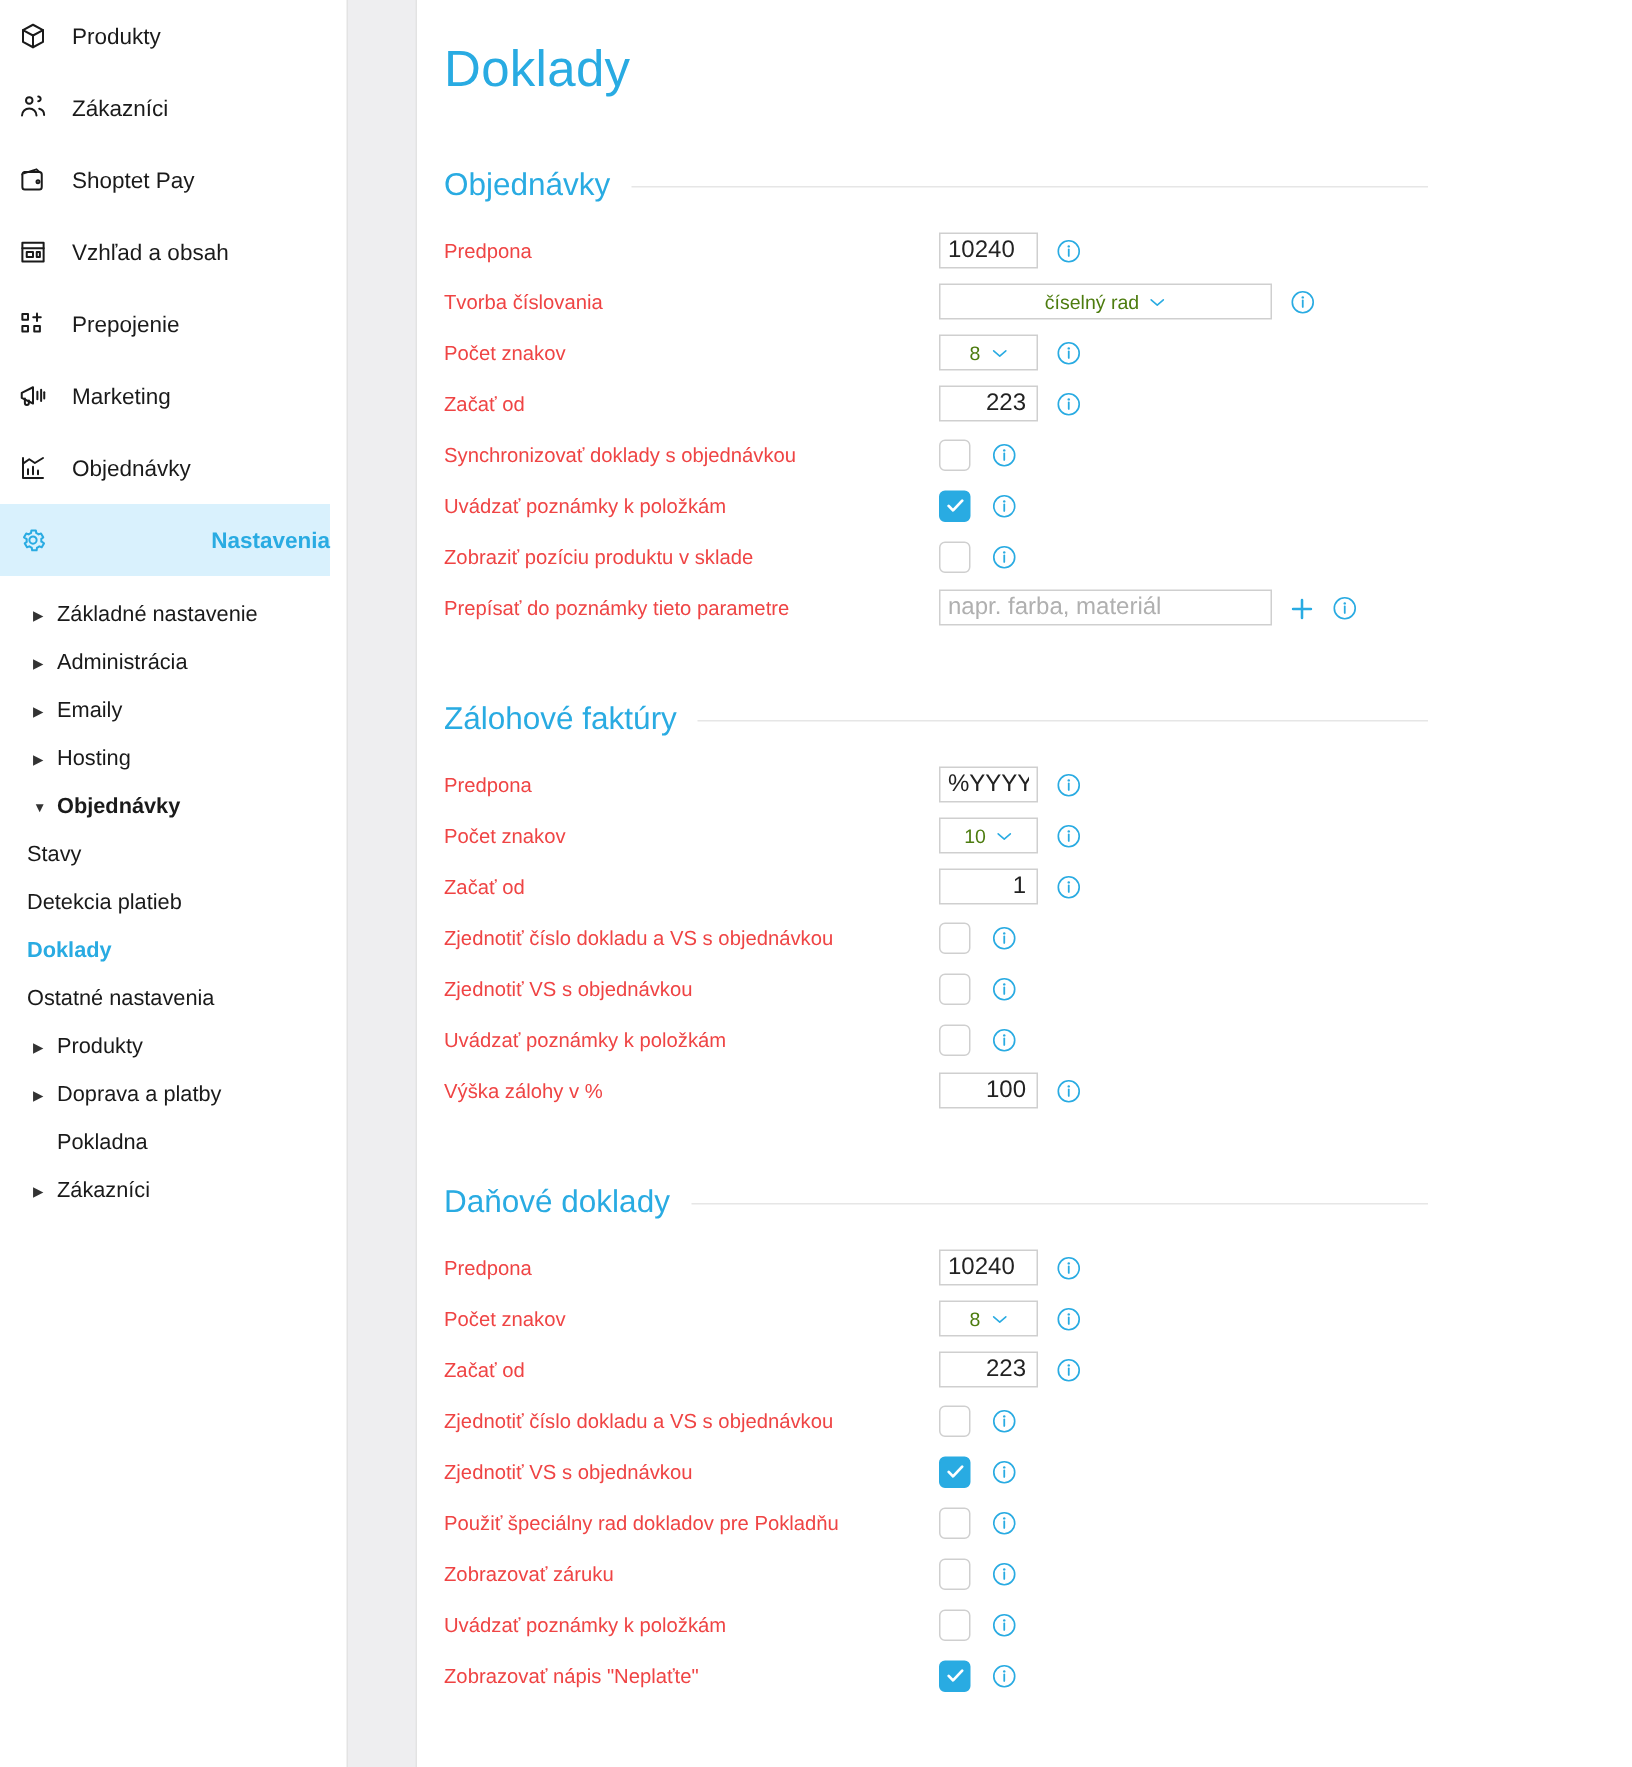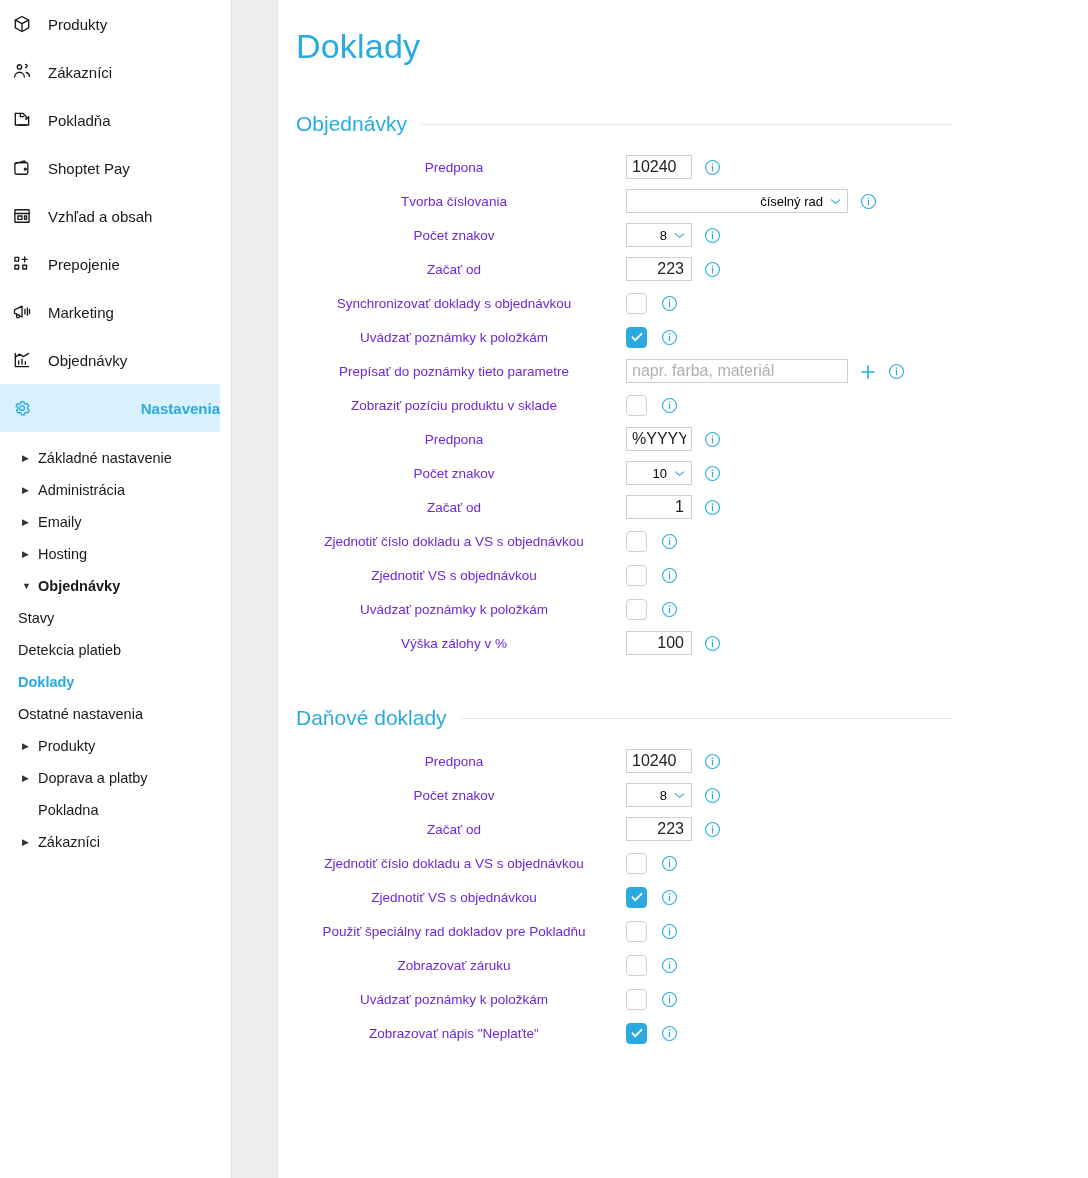--- a/index.html
+++ b/index.html
@@ -110,23 +110,23 @@
     margin-right: -18px;
   }
 
   .row {
     display: flex;
     align-items: center;
     height: 34px;
   }
   .row .lbl {
     width: 330px; min-width: 330px;
-    text-align: center;
+    text-align: left;
     font-size: 13.5px;
-    color: #6d28d9;
+    color: #ef4444;
     padding-right: 14px;
     white-space: nowrap;
   }
   .ctrl { display: flex; align-items: center; }
 
   input.txt {
     height: 24px;
     border: 1px solid #cfcfcf;
     background: #fff;
     font-size: 16px;
@@ -139,23 +139,23 @@
   input.txt.w66 { width: 66px; }
   input.txt.num { text-align: right; padding-right: 7px; }
   input.txt.wide { width: 222px; }
   input.txt::placeholder { color: #b0b0b0; }
 
   .sel {
     height: 24px;
     border: 1px solid #cfcfcf;
     background: #fff;
     font-size: 13px;
-    color: #000000;
+    color: #4d7c0f;
     display: flex; align-items: center;
-    justify-content: flex-end;
+    justify-content: center;
     padding: 0 5px 0 6px;
     cursor: pointer;
     user-select: none;
   }
   .sel.w66 { width: 66px; }
   .sel.w222 { width: 222px; }
   .sel .chev { margin-left: 6px; display: flex; align-items: center; }
 
   .cbox {
     width: 21px; height: 21px;
@@ -203,31 +203,20 @@
         <div class="nav-item">
           <span class="ico">
             <svg viewBox="0 0 24 24" width="20" height="20" fill="none" stroke="currentColor" stroke-width="1.6" stroke-linecap="round" stroke-linejoin="round">
               <path d="M9 8.5a2.6 2.6 0 1 0 0-5.2 2.6 2.6 0 0 0 0 5.2z"></path>
               <path d="M3.2 18c0-3.2 2.6-5.7 5.8-5.7s5.8 2.5 5.8 5.7"></path>
               <path d="M16.2 6.6a1.9 1.9 0 1 0 0-3.8"></path>
               <path d="M17 12.6c2.3.5 3.9 2.5 3.9 4.9"></path>
             </svg>
           </span>
           <span>Zákazníci</span>
-        </div>
-        <div class="nav-item">
-          <span class="ico">
-            <svg viewBox="0 0 24 24" width="20" height="20" fill="none" stroke="currentColor" stroke-width="1.6" stroke-linecap="round" stroke-linejoin="round">
-              <path d="M4 4h9l4 4v3"></path>
-              <path d="M4 4v14h13"></path>
-              <path d="M17 11l3-3v10H8"></path>
-              <path d="M10 4v4h4"></path>
-            </svg>
-          </span>
-          <span>Pokladňa</span>
         </div>
         <div class="nav-item">
           <span class="ico">
             <svg viewBox="0 0 24 24" width="20" height="20" fill="none" stroke="currentColor" stroke-width="1.6" stroke-linecap="round" stroke-linejoin="round">
               <path d="M3.5 7.5c0-1.1.9-2 2-2H17l-2.2-2-9.6 3"></path>
               <path d="M3.5 7.5v10a2 2 0 0 0 2 2H17a2 2 0 0 0 2-2v-10a2 2 0 0 0-2-2H5.5"></path>
               <path d="M16 12.2a1.2 1.2 0 1 0 0 2.4 1.2 1.2 0 0 0 0-2.4z"></path>
             </svg>
           </span>
           <span>Shoptet Pay</span>
@@ -434,48 +423,52 @@
                 </span>
               </span>
               <span class="infoic"><svg viewBox="0 0 20 20" width="17" height="17">
                   <circle cx="10" cy="10" r="8.2" fill="none" stroke="#29abe2" stroke-width="1.3"></circle>
                   <path d="M10 8.6v5.1" stroke="#29abe2" stroke-width="1.4" stroke-linecap="round"></path>
                   <circle cx="10" cy="6.2" r="0.95" fill="#29abe2"></circle>
                 </svg></span>
             </div>
           </div>
           <div class="row">
+            <div class="lbl">Zobraziť pozíciu produktu v sklade</div>
+            <div class="ctrl">
+              <span class="cb-wrap">
+                <span class="cbox"></span>
+              </span>
+              <span class="infoic"><svg viewBox="0 0 20 20" width="17" height="17">
+                  <circle cx="10" cy="10" r="8.2" fill="none" stroke="#29abe2" stroke-width="1.3"></circle>
+                  <path d="M10 8.6v5.1" stroke="#29abe2" stroke-width="1.4" stroke-linecap="round"></path>
+                  <circle cx="10" cy="6.2" r="0.95" fill="#29abe2"></circle>
+                </svg></span>
+            </div>
+          </div>
+          <div class="row">
             <div class="lbl">Prepísať do poznámky tieto parametre</div>
             <div class="ctrl">
               <input type="text" class="txt wide" placeholder="napr. farba, materiál" value="" style="">
               <span class="plusic"><svg viewBox="0 0 20 20" width="18" height="18">
                   <path d="M10 3.4v13.2M3.4 10h13.2" fill="none" stroke="#29abe2" stroke-width="1.9" stroke-linecap="round"></path>
                 </svg></span>
               <span class="infoic"><svg viewBox="0 0 20 20" width="17" height="17">
                   <circle cx="10" cy="10" r="8.2" fill="none" stroke="#29abe2" stroke-width="1.3"></circle>
                   <path d="M10 8.6v5.1" stroke="#29abe2" stroke-width="1.4" stroke-linecap="round"></path>
                   <circle cx="10" cy="6.2" r="0.95" fill="#29abe2"></circle>
                 </svg></span>
             </div>
           </div>
-          <div class="row">
-            <div class="lbl">Zobraziť pozíciu produktu v sklade</div>
-            <div class="ctrl">
-              <span class="cb-wrap">
-                <span class="cbox"></span>
-              </span>
-              <span class="infoic"><svg viewBox="0 0 20 20" width="17" height="17">
-                  <circle cx="10" cy="10" r="8.2" fill="none" stroke="#29abe2" stroke-width="1.3"></circle>
-                  <path d="M10 8.6v5.1" stroke="#29abe2" stroke-width="1.4" stroke-linecap="round"></path>
-                  <circle cx="10" cy="6.2" r="0.95" fill="#29abe2"></circle>
-                </svg></span>
-            </div>
-          </div>
         </section>
         <section class="section">
+          <div class="section-head">
+            <div class="stitle">Zálohové faktúry</div>
+            <div class="rule"></div>
+          </div>
           <div class="row">
             <div class="lbl">Predpona</div>
             <div class="ctrl">
               <input type="text" class="txt w66" value="%YYYY%" style="">
               <span class="infoic"><svg viewBox="0 0 20 20" width="17" height="17">
                   <circle cx="10" cy="10" r="8.2" fill="none" stroke="#29abe2" stroke-width="1.3"></circle>
                   <path d="M10 8.6v5.1" stroke="#29abe2" stroke-width="1.4" stroke-linecap="round"></path>
                   <circle cx="10" cy="6.2" r="0.95" fill="#29abe2"></circle>
                 </svg></span>
             </div>

